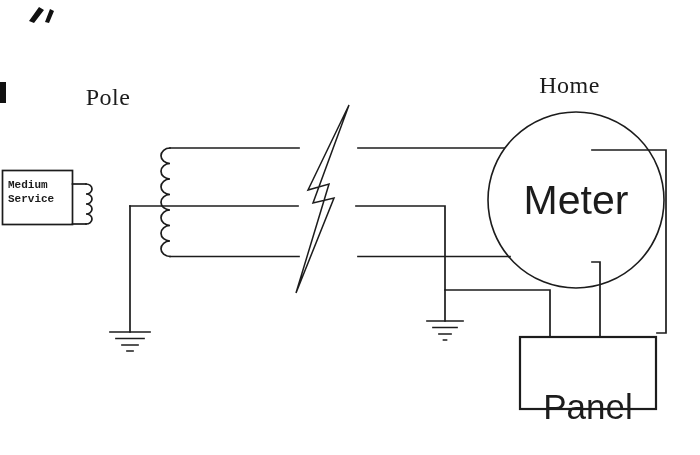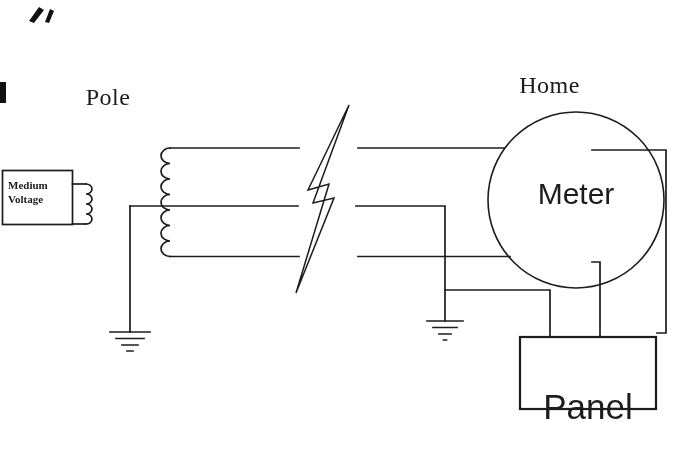--- a/index.html
+++ b/index.html
@@ -16,24 +16,24 @@
   .caption {
     font-family: "Liberation Serif", serif;
     font-size: 24px;
     line-height: 30px;
     text-align: center;
     letter-spacing: 0.5px;
   }
   .device { font-family: "Liberation Sans", sans-serif; }
   #pole-label    { left: 23px;  top: 82px;  width: 170px; }
   #service-label { left: 252px; top: 56px;  width: 125px; }
-  #home-label    { left: 492px; top: 70px;  width: 115px; }
-  #meter-label   { left: 489px; top: 177px; width: 174px; font-size: 30px; text-align: center; }
+  #home-label    { left: 512px; top: 70px;  width: 115px; }
+  #meter-label   { left: 489px; top: 177px; width: 174px; font-size: 41px; text-align: center; }
   #panel-label   { left: 520px; top: 351px; width: 136px; font-size: 35px; text-align: center; margin-top: 36px; }
-  #mv-label      { left: 8px;   top: 178px; font-family: Liberation Serif, serif;
+  #mv-label      { left: 8px;   top: 178px; font-family: Liberation Mono, monospace;
                    font-size: 11px; font-weight: bold; line-height: 14px; }
 </style>
 </head>
 <body>
 
 <div class="stage">
 
   <svg width="700" height="455" viewBox="0 0 700 455" fill="none" stroke="#1c1c1c" stroke-width="1.7" stroke-linecap="square">
 
     <path fill="#111111" stroke="none" d="M29 21 L39 7 L44 10 L34 23 Z M45 22 L50 9 L54 11 L49 23 Z"></path>
@@ -76,16 +76,16 @@
 
 
   <div id="home-label" class="label caption">Home</div>
 
   <div id="meter-label" class="label device">Meter</div>
 
   <div id="panel-label" class="label device">Panel</div>
 
   <div id="mv-label" class="label">
     <div>Medium</div>
-    <div>Voltage</div>
+    <div>Service</div>
   </div>
 
 </div>
 
 </body></html>

